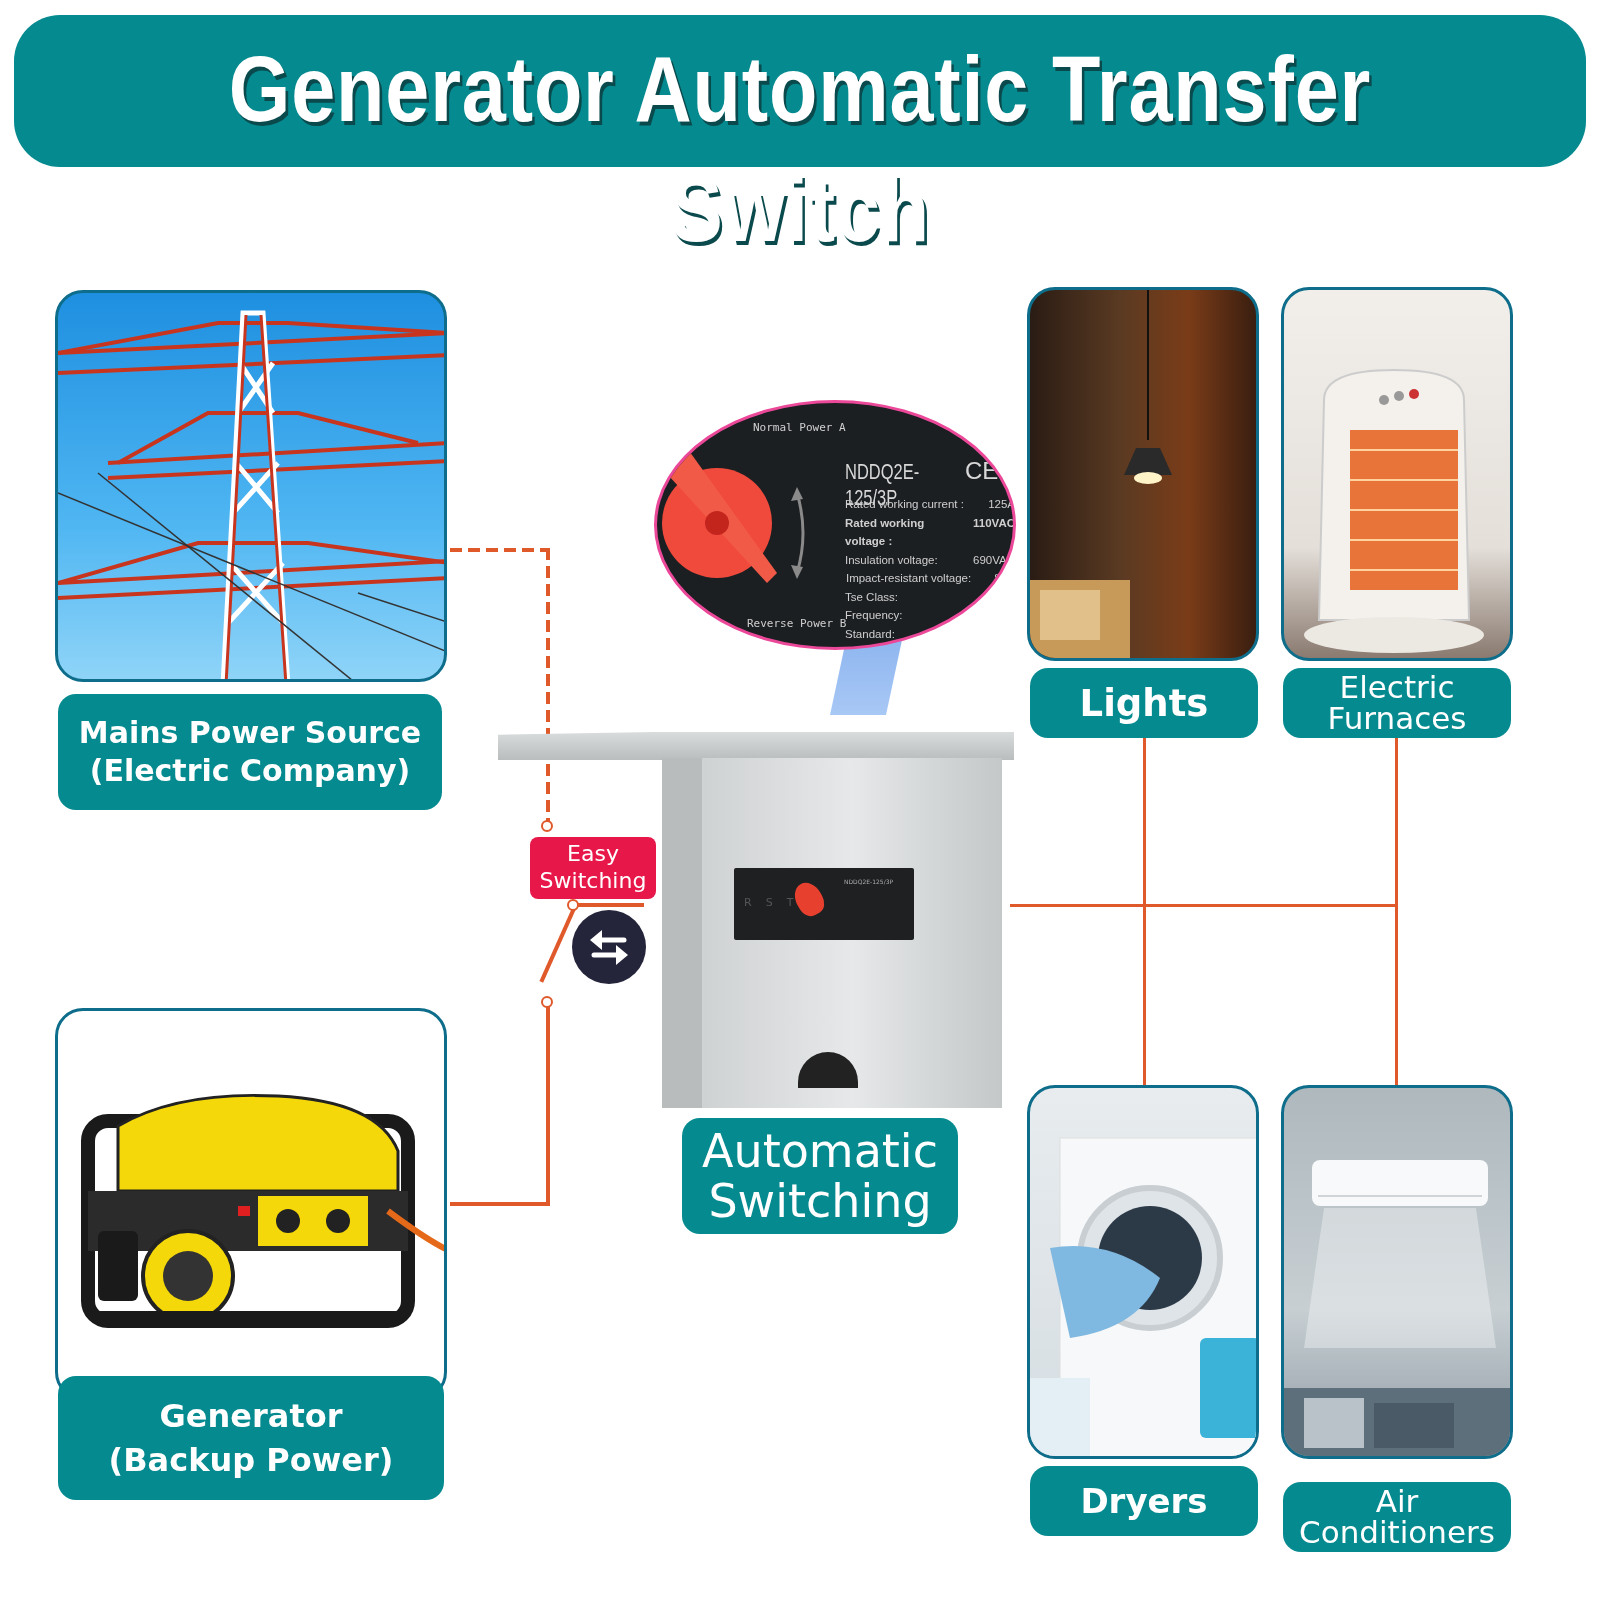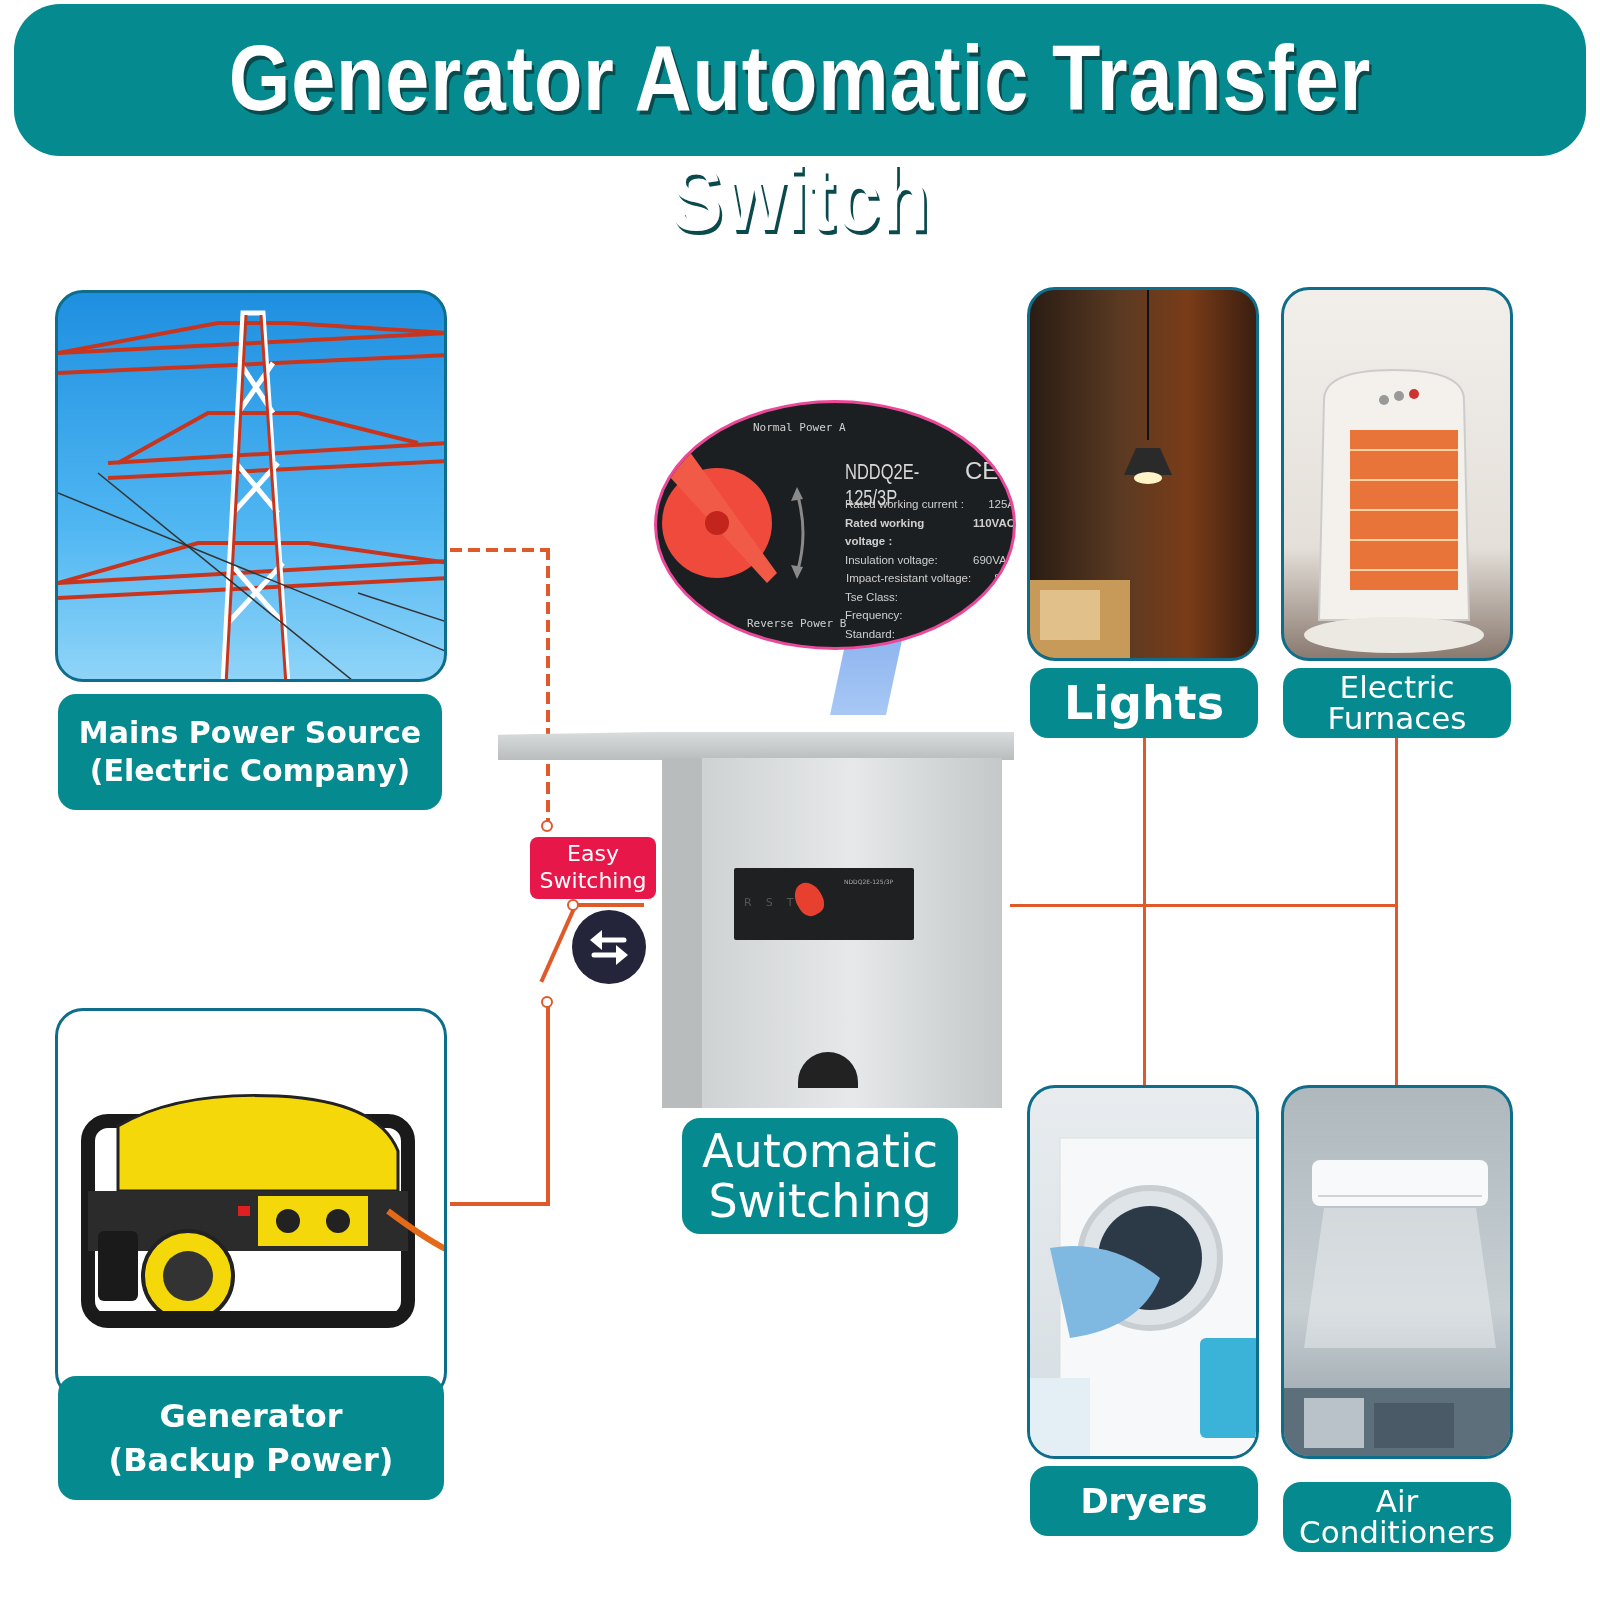--- a/index.html
+++ b/index.html
@@ -1,18 +1,18 @@
 <!DOCTYPE html>
 <html><head>
 <meta charset="utf-8">
 <style>
   html, body { margin: 0; padding: 0; }
   body { width: 1600px; height: 1600px; background: #ffffff; position: relative; overflow: hidden; font-family: "DejaVu Sans", sans-serif; }
   .abs { position: absolute; }
-  .banner { left: 14px; top: 4px; width: 1572px; height: 152px; background: #058a8f; border-radius: 0 0 46px 46px / 0 0 46px 46px; border-top-left-radius: 46px; border-top-right-radius: 46px; }
+  .banner { left: 14px; top: 15px; width: 1572px; height: 152px; background: #058a8f; border-radius: 0 0 46px 46px / 0 0 46px 46px; border-top-left-radius: 46px; border-top-right-radius: 46px; }
   .banner-title { position: absolute; left: 0; right: 0; top: 14px; text-align: center; color: #fff; font-family: "Liberation Sans", sans-serif; font-weight: 900; font-size: 92px; letter-spacing: 1px; transform: scaleX(0.86); text-shadow: 3px 4px 0 #0a4a4d; line-height: 120px; }
   .frame { border: 3px solid #0e6d8a; border-radius: 28px; overflow: hidden; box-sizing: border-box; }
   .label { background: #058a8f; border-radius: 18px; color: #fff; text-align: center; display: flex; flex-direction: column; justify-content: center; align-items: center; box-sizing: border-box; }
   .label.bold { font-family: "DejaVu Sans", sans-serif; font-weight: bold; }
   .label.sans { font-family: "DejaVu Sans", sans-serif; font-weight: normal; }
   .wire { position: absolute; background: #e0592a; }
   .dash-v { position: absolute; width: 4px; background: repeating-linear-gradient(to bottom, #e0592a 0 12px, transparent 12px 18px); }
   .dash-h { position: absolute; height: 4px; background: repeating-linear-gradient(to right, #e0592a 0 12px, transparent 12px 18px); }
   .node { position: absolute; width: 8px; height: 8px; border: 2px solid #e0592a; border-radius: 50%; background: #fff; }
 </style>
@@ -171,21 +171,21 @@
 
 <div class="abs frame" style="left:1027px; top:287px; width:232px; height:374px; background: linear-gradient(90deg,#2a1c14 0%,#5a3a22 40%,#7a3c18 70%,#3a1e10 100%);">
   <svg width="232" height="374" viewBox="0 0 232 374">
     <line x1="118" y1="0" x2="118" y2="150" stroke="#111" stroke-width="2"></line>
     <path d="M94 185 L142 185 L130 158 L106 158 Z" fill="#2a2a2a"></path>
     <ellipse cx="118" cy="188" rx="14" ry="6" fill="#fff4c8"></ellipse>
     <rect x="0" y="290" width="100" height="84" fill="#c79a5a"></rect>
     <rect x="10" y="300" width="60" height="50" fill="#e2c08a"></rect>
   </svg>
 </div>
-<div class="abs label bold" style="left:1030px; top:668px; width:228px; height:70px; font-size:46px;">
+<div class="abs label bold" style="left:1030px; top:668px; width:228px; height:70px; font-size:37px;">
   <span>Lights</span>
 </div>
 
 <div class="abs frame" style="left:1281px; top:287px; width:232px; height:374px; background: linear-gradient(180deg,#f2efeb 0%,#e4dfd9 70%,#8a7a70 100%);">
   <svg width="232" height="374" viewBox="0 0 232 374">
     <path d="M40 110 Q40 80 110 80 Q180 80 180 110 L185 330 L35 330 Z" fill="#f4f1ec" stroke="#ccc" stroke-width="2"></path>
     <rect x="66" y="140" width="108" height="160" fill="#e8743a"></rect>
     <g stroke="#ffd2a0" stroke-width="2">
       <line x1="66" y1="160" x2="174" y2="160"></line>
         <line x1="66" y1="190" x2="174" y2="190"></line>

